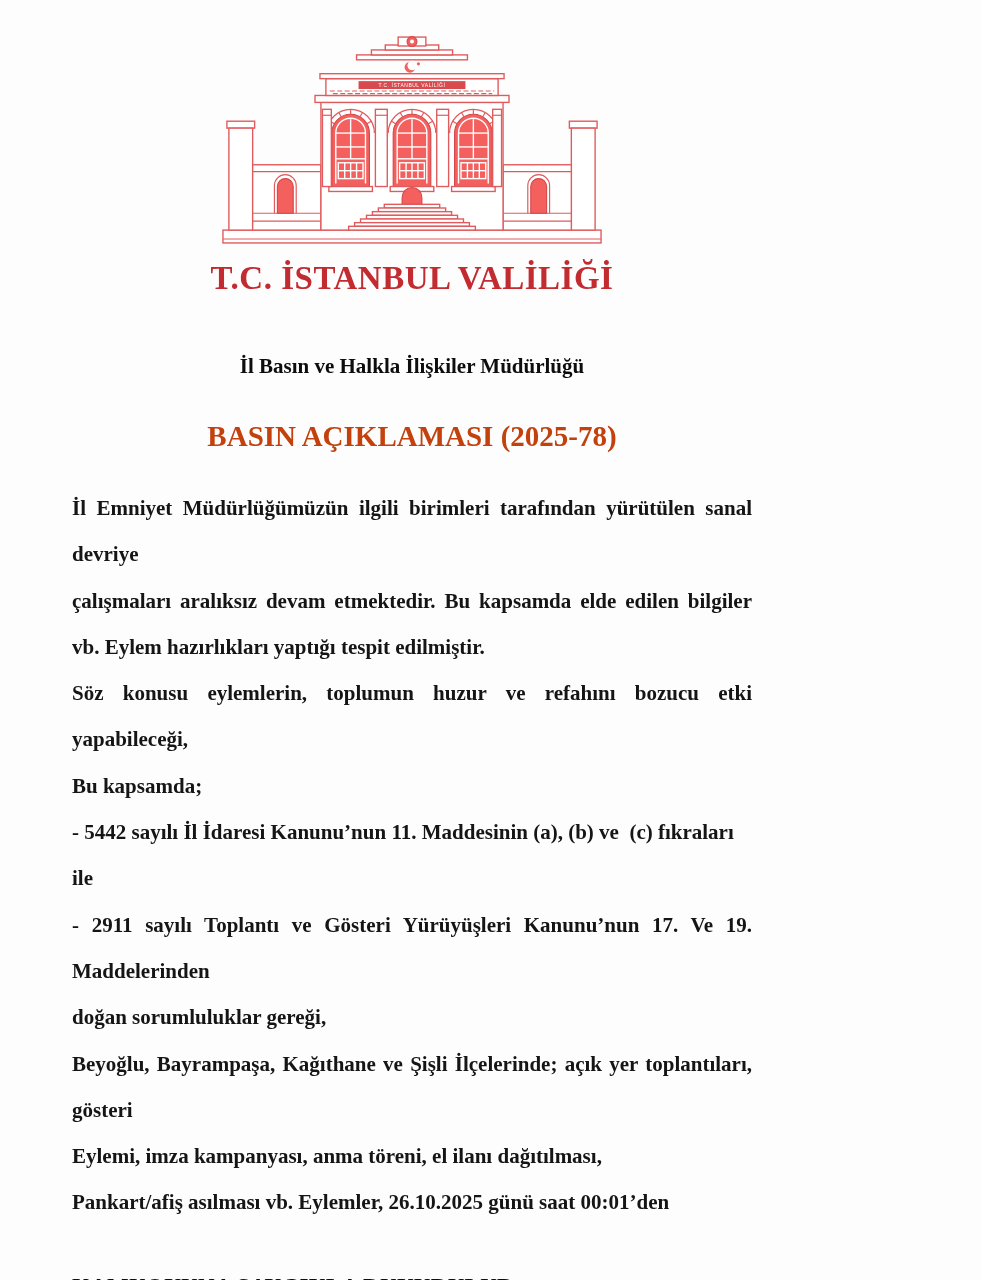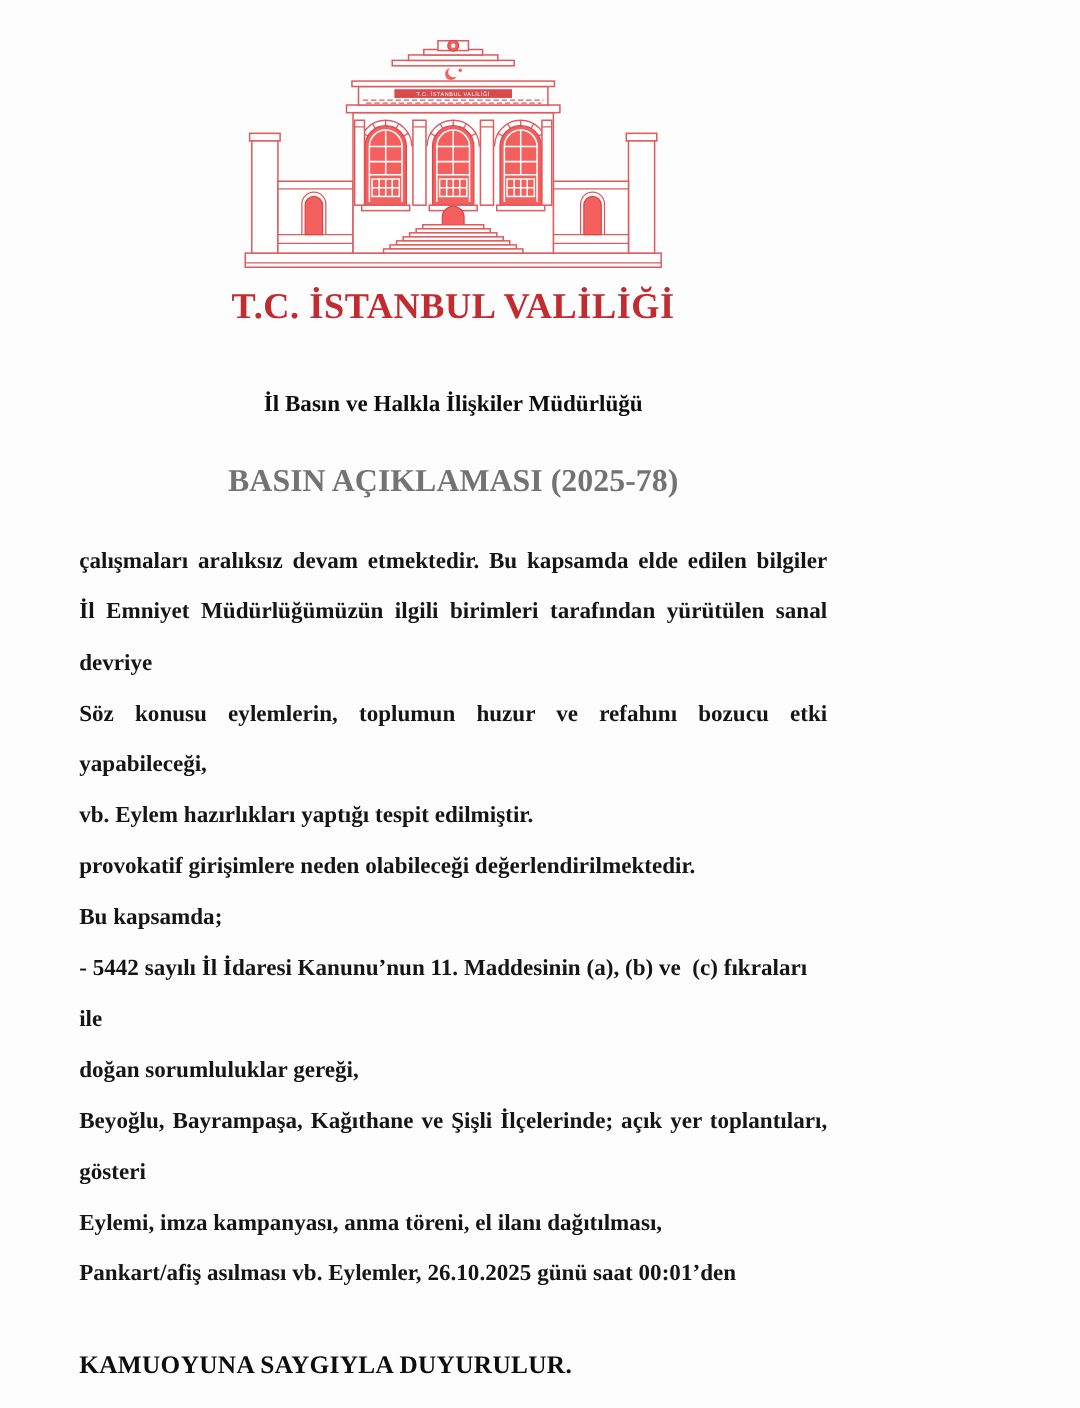--- a/index.html
+++ b/index.html
@@ -34,21 +34,21 @@
     font-weight: 700;
     line-height: 36px;
     color: #0d0d0d;
   }
   .doc-title {
     margin-top: 34px;
     text-align: center;
     font-size: 29px;
     font-weight: 700;
     line-height: 36px;
-    color: #737373;
+    color: #c2410c;
     font-family: Liberation Serif, serif;
   }
   .doc-body {
     margin-top: 31px;
     font-size: 21px;
     font-weight: 700;
     color: #151515;
   }
   .doc-line {
     line-height: 46.3px;
@@ -184,27 +184,27 @@
       </g>
     </svg>
   </div>
 
   <div class="wordmark">T.C. İSTANBUL VALİLİĞİ</div>
 
   <h1 class="dept-heading">İl Basın ve Halkla İlişkiler Müdürlüğü</h1>
   <h2 class="doc-title">BASIN AÇIKLAMASI (2025-78)</h2>
 
   <div class="doc-body">
+    <div class="doc-line justify">İl Emniyet Müdürlüğümüzün ilgili birimleri tarafından yürütülen sanal devriye</div>
     <div class="doc-line justify">çalışmaları aralıksız devam etmektedir. Bu kapsamda elde edilen bilgiler</div>
-    <div class="doc-line justify">İl Emniyet Müdürlüğümüzün ilgili birimleri tarafından yürütülen sanal devriye</div>
+    <div class="doc-line">vb. Eylem hazırlıkları yaptığı tespit edilmiştir.</div>
     <div class="doc-line justify">Söz konusu eylemlerin, toplumun huzur ve refahını bozucu etki yapabileceği,</div>
-    <div class="doc-line">vb. Eylem hazırlıkları yaptığı tespit edilmiştir.</div>
-    <div class="doc-line">provokatif girişimlere neden olabileceği değerlendirilmektedir.</div>
     <div class="doc-line">Bu kapsamda;</div>
     <div class="doc-line">- 5442 sayılı İl İdaresi Kanunu’nun 11. Maddesinin (a), (b) ve&nbsp; (c) fıkraları ile</div>
+    <div class="doc-line justify">- 2911 sayılı Toplantı ve Gösteri Yürüyüşleri Kanunu’nun 17. Ve 19. Maddelerinden</div>
     <div class="doc-line">doğan sorumluluklar gereği,</div>
     <div class="doc-line justify">Beyoğlu, Bayrampaşa, Kağıthane ve Şişli İlçelerinde; açık yer toplantıları, gösteri</div>
     <div class="doc-line">Eylemi, imza kampanyası, anma töreni, el ilanı dağıtılması,</div>
     <div class="doc-line">Pankart/afiş asılması vb. Eylemler, 26.10.2025 günü saat 00:01’den</div>
   </div>
 
   <div class="closing">KAMUOYUNA SAYGIYLA DUYURULUR.</div>
 
 </div>
 

